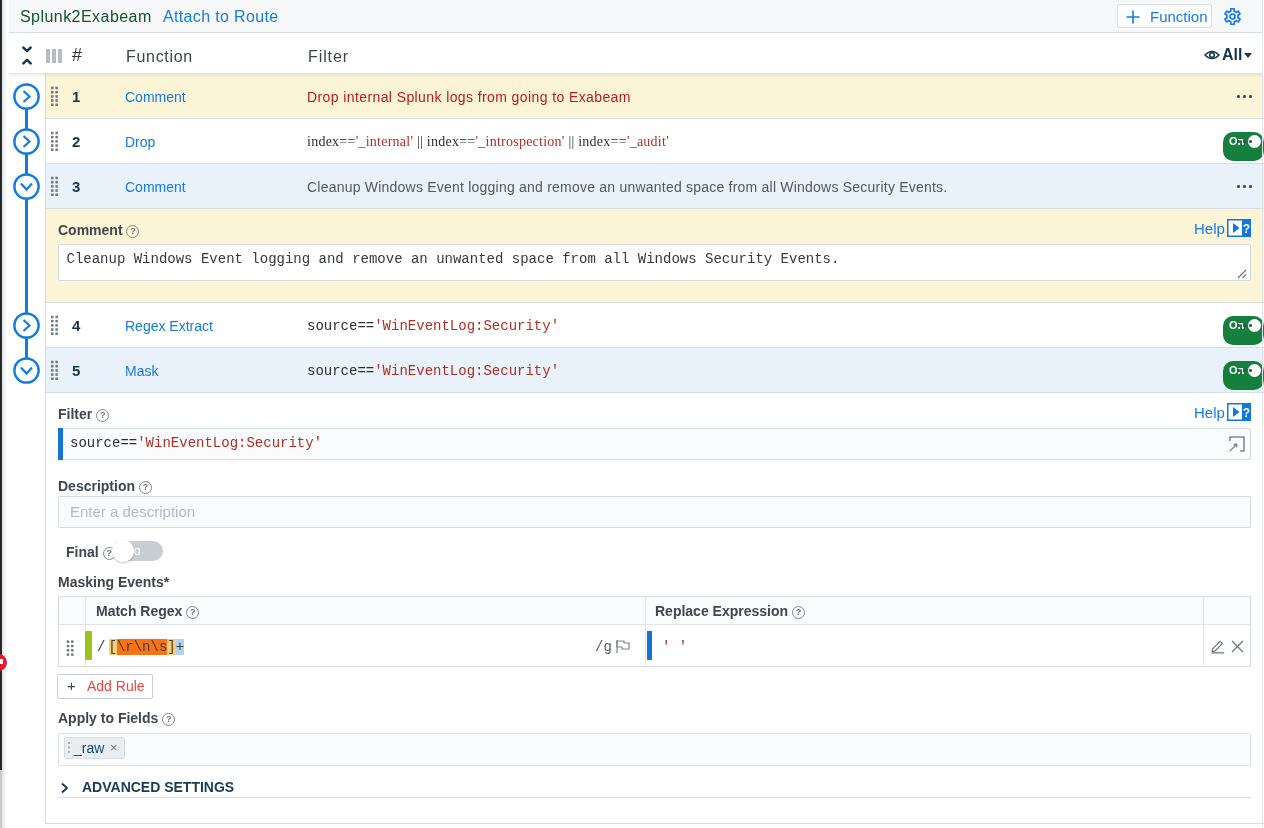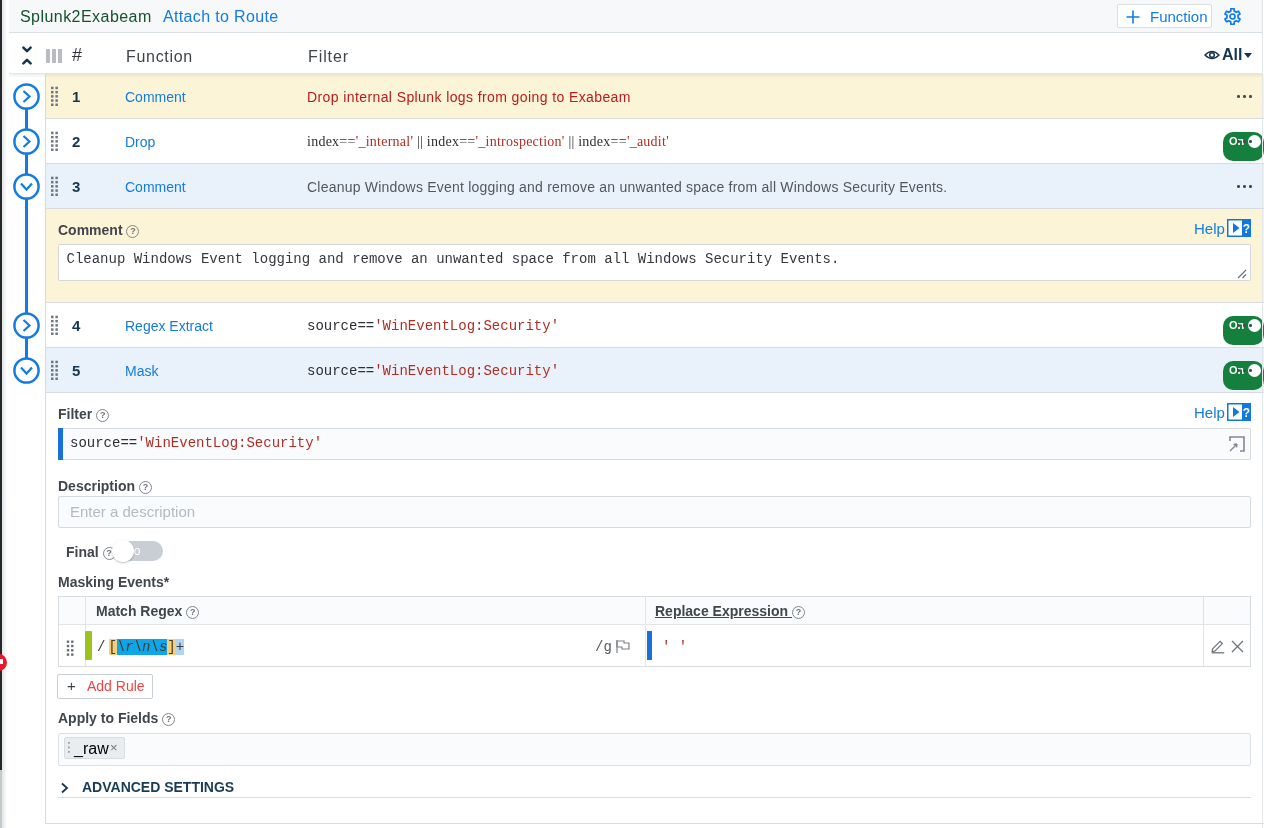--- a/index.html
+++ b/index.html
@@ -165,25 +165,25 @@
   <div class="abs" style="left:112px;top:540px;width:22px;height:22px;background:#fff;border-radius:50%;box-shadow:0 1px 2px rgba(0,0,0,0.25);"></div>
 
   <div class="abs lbl" style="left:58px;top:574px;">Masking Events*</div>
 
   <div class="abs" style="left:58px;top:596px;width:1193px;height:71px;border:1px solid #d8dcdf;background:#fff;"></div>
   <div class="abs" style="left:59px;top:597px;width:1191px;height:28px;background:#fafbfc;border-bottom:1px solid #e2e5e8;"></div>
   <div class="abs" style="left:85px;top:597px;width:1px;height:69px;background:#e2e5e8;"></div>
   <div class="abs" style="left:645px;top:597px;width:1px;height:69px;background:#e2e5e8;"></div>
   <div class="abs" style="left:1203px;top:597px;width:1px;height:69px;background:#e2e5e8;"></div>
   <div class="abs lbl" style="left:96px;top:603px;">Match Regex <span class="q">?</span></div>
-  <div class="abs lbl" style="left:655px;top:603px;text-decoration:underline;">Replace Expression <span class="q">?</span></div>
+  <div class="abs lbl" style="left:655px;top:603px;">Replace Expression <span class="q">?</span></div>
 
   <div class="abs" style="left:84.5px;top:631px;width:7px;height:29px;background:#9cc21e;border-radius:1px;"></div>
   <div class="abs mono" style="left:97px;top:639px;font-size:14px;color:#3a3e42;">/</div>
-  <div class="abs mono" style="left:108.5px;top:639px;font-size:14px;color:#433c2e;"><span style="background:#f6ce77;">[</span><span style="background:#0ea5e9;font-style:italic;">\r\n\s</span><span style="background:#f6ce77;">]</span><span style="background:#aed4f2;">+</span></div>
+  <div class="abs mono" style="left:108.5px;top:639px;font-size:14px;color:#433c2e;"><span style="background:#f6ce77;">[</span><span style="background:#f97316;">\r\n\s</span><span style="background:#f6ce77;">]</span><span style="background:#aed4f2;">+</span></div>
   <div class="abs mono" style="left:595px;top:639px;font-size:14px;color:#555a5f;">/g</div>
   <svg class="abs" style="left:616px;top:639px;" width="14" height="15" viewBox="0 0 14 15" fill="none" stroke="#7d838a" stroke-width="1.2">
     <path d="M1 1 L1 14"></path>
     <path d="M1 2 L8 2 L8 4 L13 4 L13 10 L6 10 L6 8 L1 8 Z"></path>
   </svg>
   <div class="abs" style="left:647px;top:631px;width:5px;height:29px;background:#1672d8;"></div>
   <div class="abs mono red" style="left:662px;top:639px;font-size:14px;">'&nbsp;'</div>
   <svg class="abs" style="left:1210.5px;top:638.5px;" width="15" height="15" viewBox="0 0 15 15" fill="none" stroke="#70767c" stroke-width="1.3">
     <path d="M1.6 9.9 L9.1 2.4 L11.3 4.6 L3.8 12.1 L1.2 12.5 Z"></path>
     <path d="M0.6 13.8 L13.2 13.8"></path>
@@ -192,21 +192,21 @@
     <path d="M1 1 L12 12 M12 1 L1 12"></path>
   </svg>
 
   <div class="abs" style="left:57px;top:674px;width:96px;height:25px;background:#fff;border:1px solid #c9ced3;border-radius:2px;"></div>
   <div class="abs" style="left:67px;top:677px;font-size:15px;color:#3f454a;">+</div>
   <div class="abs" style="left:87px;top:678px;font-size:14px;color:#ef4444;">Add Rule</div>
 
   <div class="abs lbl" style="left:58px;top:710px;">Apply to Fields <span class="q">?</span></div>
   <div class="abs" style="left:58px;top:733px;width:1193px;height:33px;background:#fafbfc;border:1px solid #dde1e5;border-radius:2px;"></div>
   <div class="abs" style="left:64px;top:737px;width:61px;height:22px;background:#e9edf0;border:1px solid #d8dde1;border-radius:2px;"></div>
-  <div class="abs" style="left:74px;top:740px;font-size:16px;color:#000000;">_raw</div>
+  <div class="abs" style="left:74px;top:740px;font-size:14px;color:#0c4a6e;">_raw</div>
   <div class="abs" style="left:110px;top:740px;font-size:13px;color:#6f757b;">×</div>
 
   <svg class="abs" style="left:60px;top:782px;" width="9" height="12" viewBox="0 0 9 12" fill="none" stroke="#15364e" stroke-width="1.8">
     <path d="M2 1.5 L7 6 L2 10.5"></path>
   </svg>
   <div class="abs" style="left:82px;top:779px;font-size:14px;font-weight:bold;color:#173c55;">ADVANCED SETTINGS</div>
   <div class="abs" style="left:58px;top:797px;width:1193px;height:1px;background:#d9dde0;"></div>
 
   <div class="abs" style="left:25.4px;top:96px;width:2.6px;height:274px;background:#147ce0;"></div>
   <svg class="abs" style="left:13px;top:83px;" width="27" height="27">

